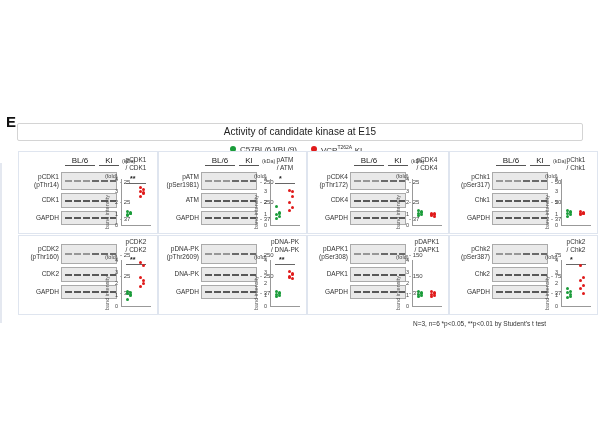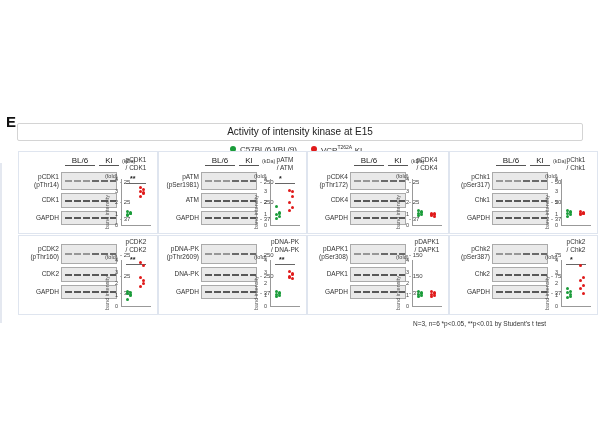--- a/index.html
+++ b/index.html
@@ -27,21 +27,21 @@
   .sig { position:absolute; font-size:7px; font-weight:bold; color:#222; }
   .sigline { position:absolute; border-top:1px solid #666; }
   .pt { position:absolute; width:3px; height:3px; border-radius:50%; }
   .footnote { position:absolute; left:413px; top:320px; font-size:6.5px; color:#333; }
 </style>
 </head>
 <body>
 
 <div class="left-edge"></div>
 <div class="fig-label">E</div>
-<div class="title-box">Activity of intensity kinase at E15</div>
+<div class="title-box">Activity of candidate kinase at E15</div>
 <div class="legend">
   <span class="dot" style="background:#1a9c3a"></span>
   <span>C57BL/6J(BL/9)</span>
   <span style="width:6px"></span>
   <span class="dot" style="background:#e01a1a"></span>
   <span><span>VCP</span><sup>T262A</sup><span>-KI</span></span>
 </div>
 
 <div class="grid" id="grid">
     <div class="panel" style="left:0px;top:0px;width:140px;height:83px;">

